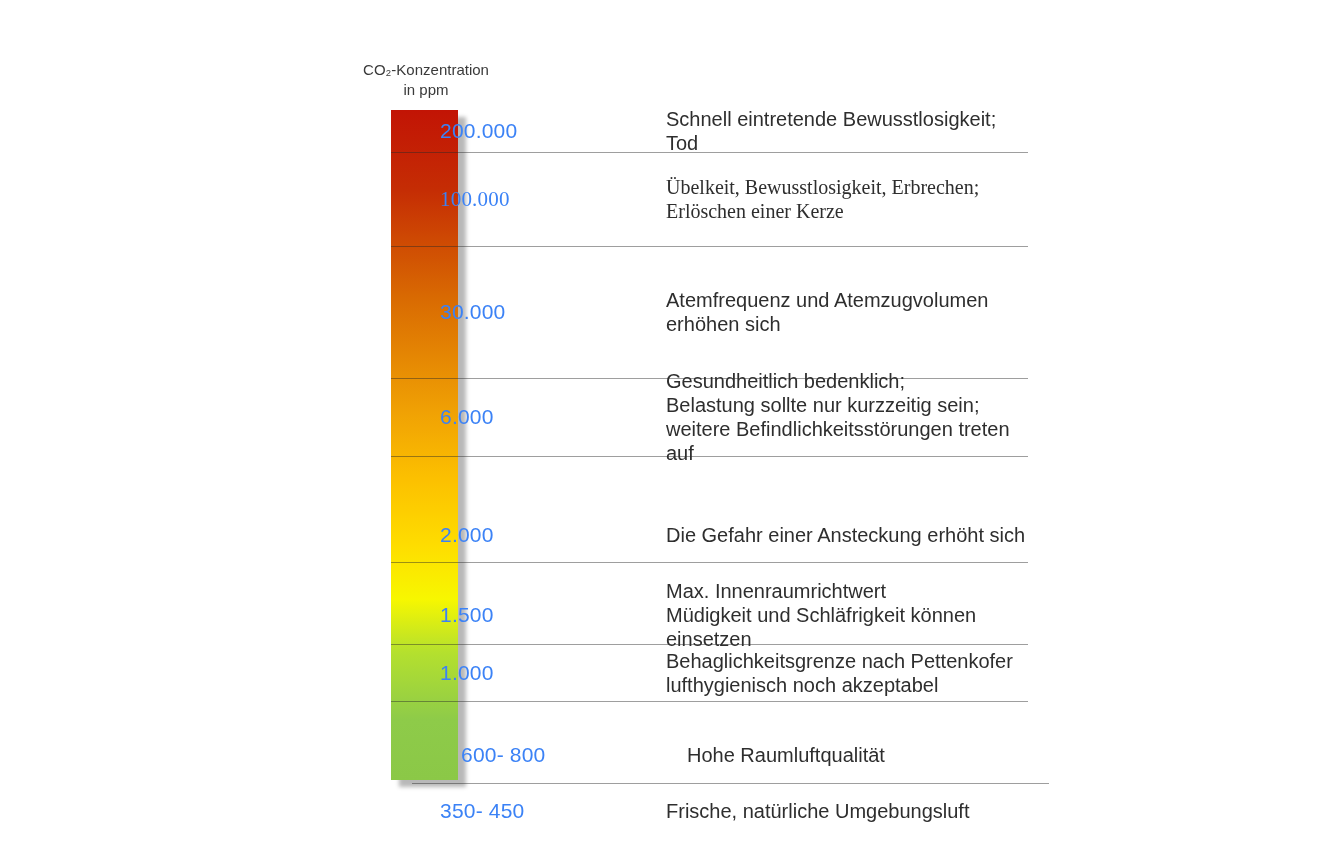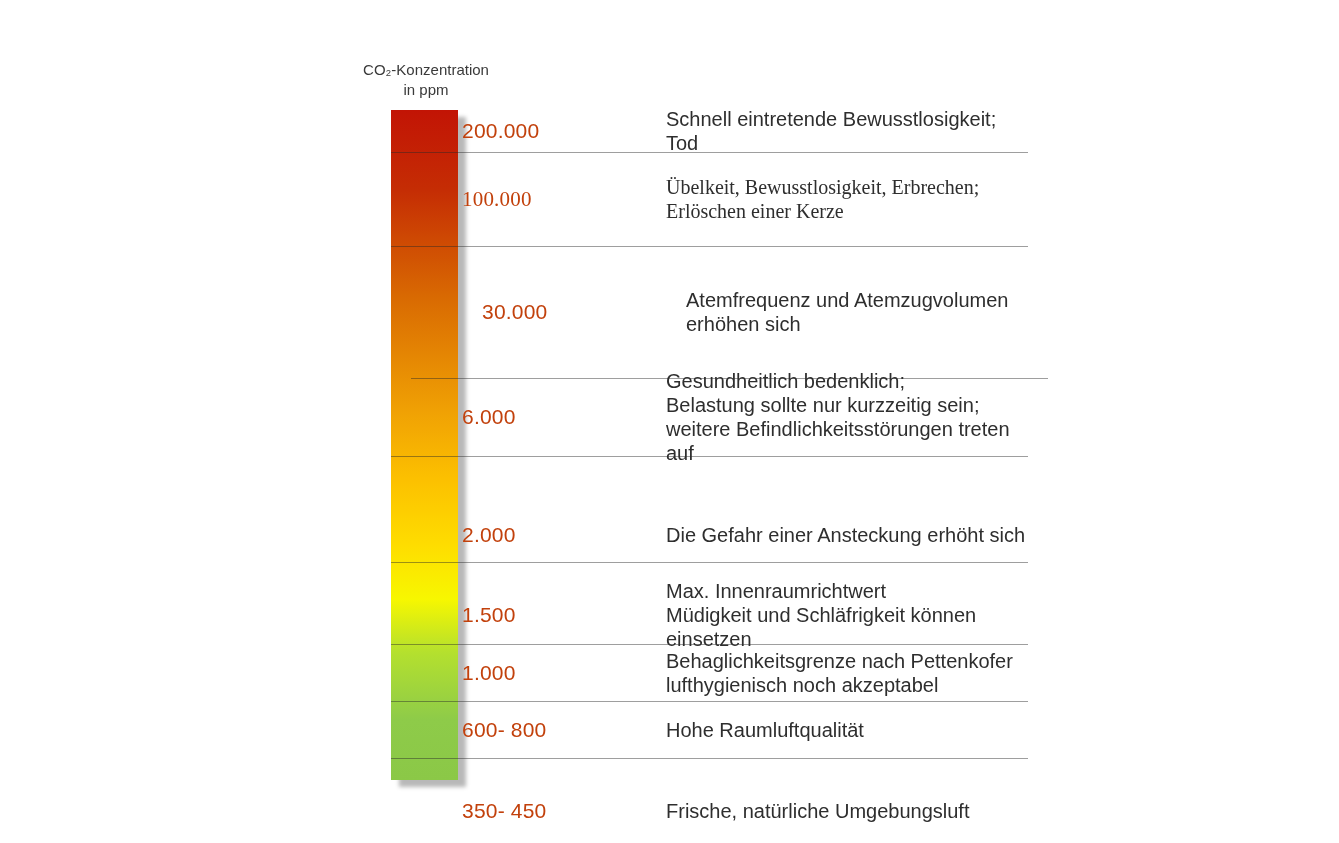--- a/index.html
+++ b/index.html
@@ -41,39 +41,39 @@
   .row{
     position:absolute;
     left:391px;width:637px;
     display:flex;align-items:center;
     border-bottom:1px solid rgba(40,40,40,0.45);
     z-index:2;
   }
   .row.last{border-bottom:none;}
   .value{
     flex:none;width:275px;box-sizing:border-box;
-    padding-left:71px;
-    font-size:21px;color:#c2410c;
+    padding-left:49px;
+    font-size:21px;color:#3b82f6;
     letter-spacing:0.2px;
   }
   .desc{
     flex:1;
     font-size:20px;line-height:24px;color:#2e2e2e;
     white-space:pre-line;
   }
 
   .r0{top:110px;height:42px;}
   .r1{top:152px;height:94px;font-family:Liberation Serif, serif;}
-  .r2{top:246px;height:132px;margin-left:20px;}
+  .r2{top:246px;height:132px;}
   .r3{top:378px;height:78px;}
   .r4{top:456px;height:76px;}
   .r5{top:508px;height:54px;}
   .r6{top:586px;height:58px;}
   .r7{top:644px;height:57px;justify-content:center;}
-  .r8{top:701px;height:57px;}
+  .r8{top:726px;height:57px;margin-left:21px;}
   .r9{top:788px;height:46px;justify-content:flex-end;}
 </style>
 </head>
 <body>
 
 <div class="stage">
 
   <div class="title">
     <div>CO₂-Konzentration</div>
     <div>in ppm</div>

